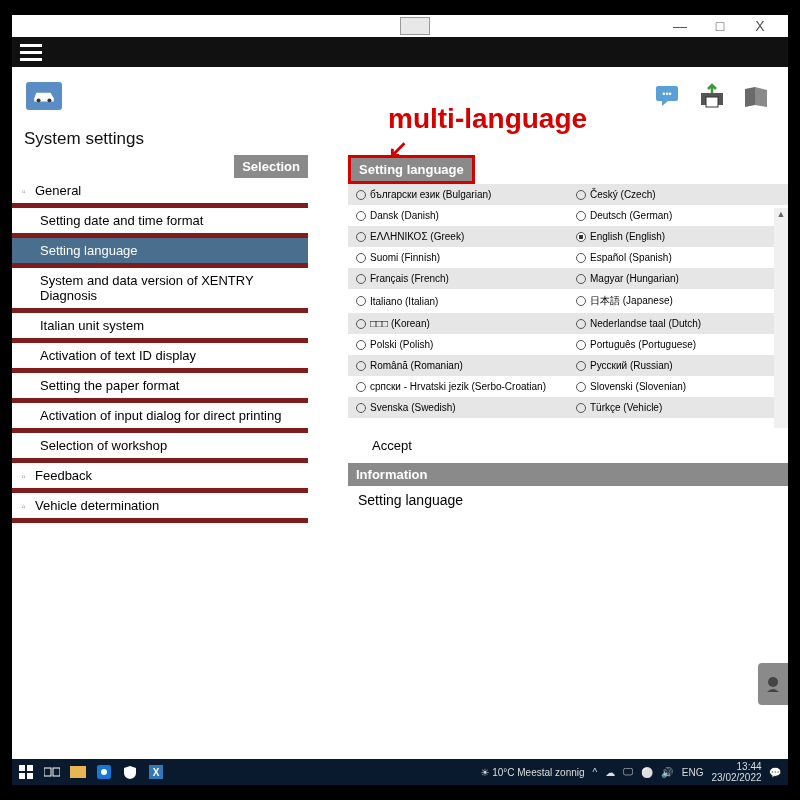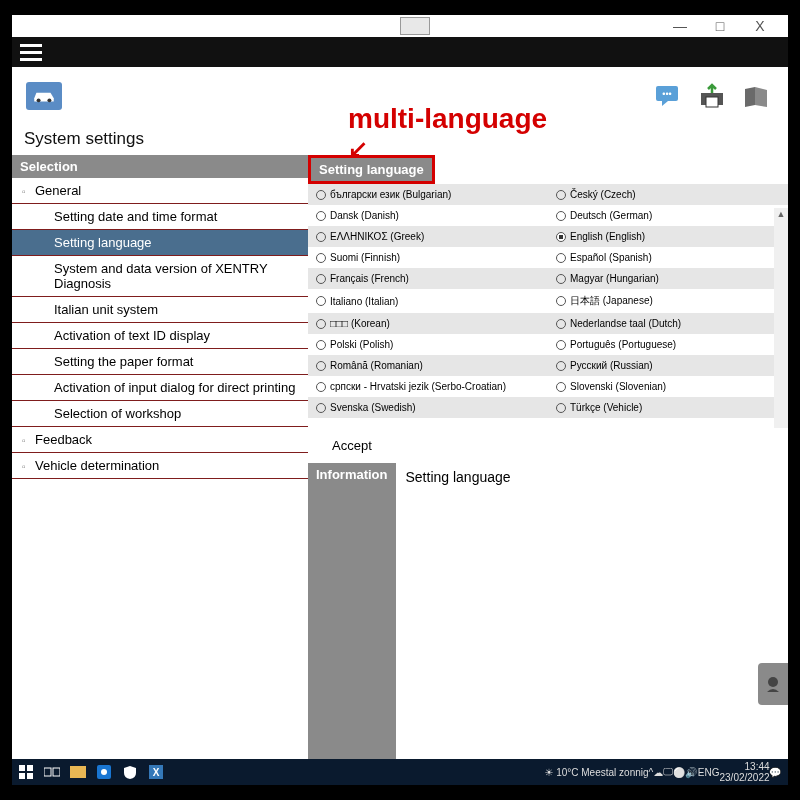--- a/index.html
+++ b/index.html
@@ -11,44 +11,44 @@
 .topbar { height: 30px; background: #111; display: flex; align-items: center; padding-left: 8px; }
 .hamburger { display: flex; flex-direction: column; gap: 4px; }
 .hamburger div { width: 22px; height: 3px; background: #fff; }
 .toolbar { height: 58px; background: #fff; display: flex; align-items: center; justify-content: space-between; padding: 0 14px; }
 .car-icon { width: 36px; height: 28px; background: #5a8cc5; border-radius: 3px; display: flex; align-items: center; justify-content: center; }
 .car-icon svg { width: 26px; height: 16px; }
 .toolbar-right { display: flex; gap: 8px; align-items: center; }
 .tool-icon { width: 36px; height: 32px; display: flex; align-items: center; justify-content: center; }
 .page-title { font-size: 17px; font-weight: normal; padding: 4px 12px 6px; color: #111; }
 .content { flex: 1; display: flex; }
-.sidebar { width: 296px; display: flex; flex-direction: column; }
+.sidebar { width: 296px; display: flex; flex-direction: column; align-items: flex-end; }
 .section-header { background: #8a8a8a; color: #fff; font-weight: bold; font-size: 13px; padding: 4px 8px; }
 .tree { background: #fff; flex: 1; overflow: auto; }
-.tree-node { font-size: 13px; padding: 5px 4px 5px 10px; border-bottom: 1px solid #7f1d1d; cursor: pointer; }
+.tree-node { font-size: 13px; padding: 5px 4px 5px 10px; border-bottom: 5px solid #7f1d1d; cursor: pointer; }
 .tree-node.expandable:before { content: "▫"; margin-right: 3px; font-size: 10px; color: #777; display: inline-block; width: 10px; }
-.tree-child { padding-left: 42px; }
+.tree-child { padding-left: 28px; }
 .tree-node.selected { background: #4a6e8e; color: #fff; }
-.main { flex: 1; display: flex; flex-direction: column; position: relative; }
+.main { flex: 1; display: flex; flex-direction: column; position: relative; margin-left: 40px; }
 .annotation-label { position: absolute; top: -52px; left: 40px; color: #d40000; font-weight: bold; font-size: 28px; }
 .annotation-arrow { position: absolute; top: -20px; left: 40px; color: #d40000; font-size: 24px; font-weight: bold; }
 .red-box { border: 3px solid #d40000; }
 .lang-list { flex: 0 0 auto; max-height: 350px; overflow-y: auto; }
 .lang-row { display: flex; font-size: 10px; }
 .lang-row.strip { background: #e6e6e6; }
 .lang-cell { flex: 1; padding: 5px 8px; display: flex; align-items: center; gap: 4px; }
 .radio { width: 10px; height: 10px; border: 1px solid #555; border-radius: 50%; display: inline-block; flex-shrink: 0; }
 .radio.selected { background: radial-gradient(circle, #333 40%, #fff 42%); }
 .accept-row { padding: 10px 24px; font-size: 13px; background: #fff; }
-.info-section { flex: 1; display: flex; flex-direction: row; }
+.info-section { flex: 1; display: flex; flex-direction: column; }
 .info-body { padding: 6px 10px; font-size: 14px; background: #fff; flex: 1; }
 .scrollbar-v { position: absolute; right: 0; top: 24px; bottom: 0; width: 14px; background: #f0f0f0; }
 .taskbar { position: absolute; left: 12px; right: 12px; bottom: 15px; height: 26px; background: #0a1a2e; display: flex; align-items: center; justify-content: space-between; padding: 0 6px; color: #ddd; font-size: 10px; }
 .taskbar-left { display: flex; gap: 10px; align-items: center; }
-.taskbar-right { display: flex; gap: 0; align-items: center; }
+.taskbar-right { display: flex; gap: 8px; align-items: center; }
 .tb-icon { width: 16px; height: 16px; display: flex; align-items: center; justify-content: center; }
 .tb-clock { text-align: right; line-height: 1.1; }
 .badge { position: absolute; right: 0; bottom: 80px; width: 30px; height: 42px; background: #8a8a8a; border-radius: 4px 0 0 4px; display: flex; align-items: center; justify-content: center; }
 .scroll-arrow { font-size: 9px; color: #666; text-align: center; padding: 1px; }
 </style>
 </head>
 <body>
 
 <div class="window">
   <div class="titlebar">

